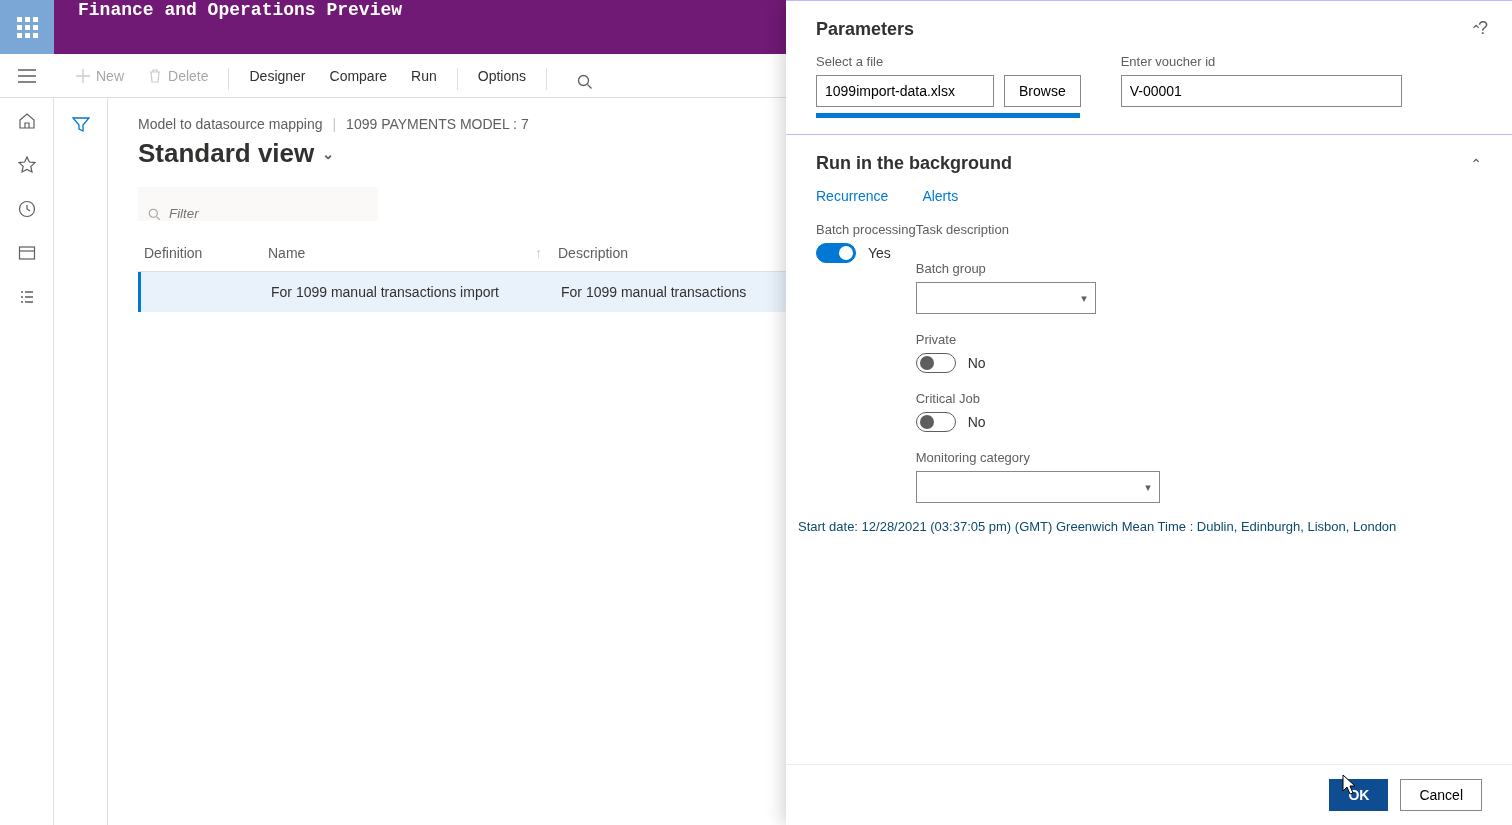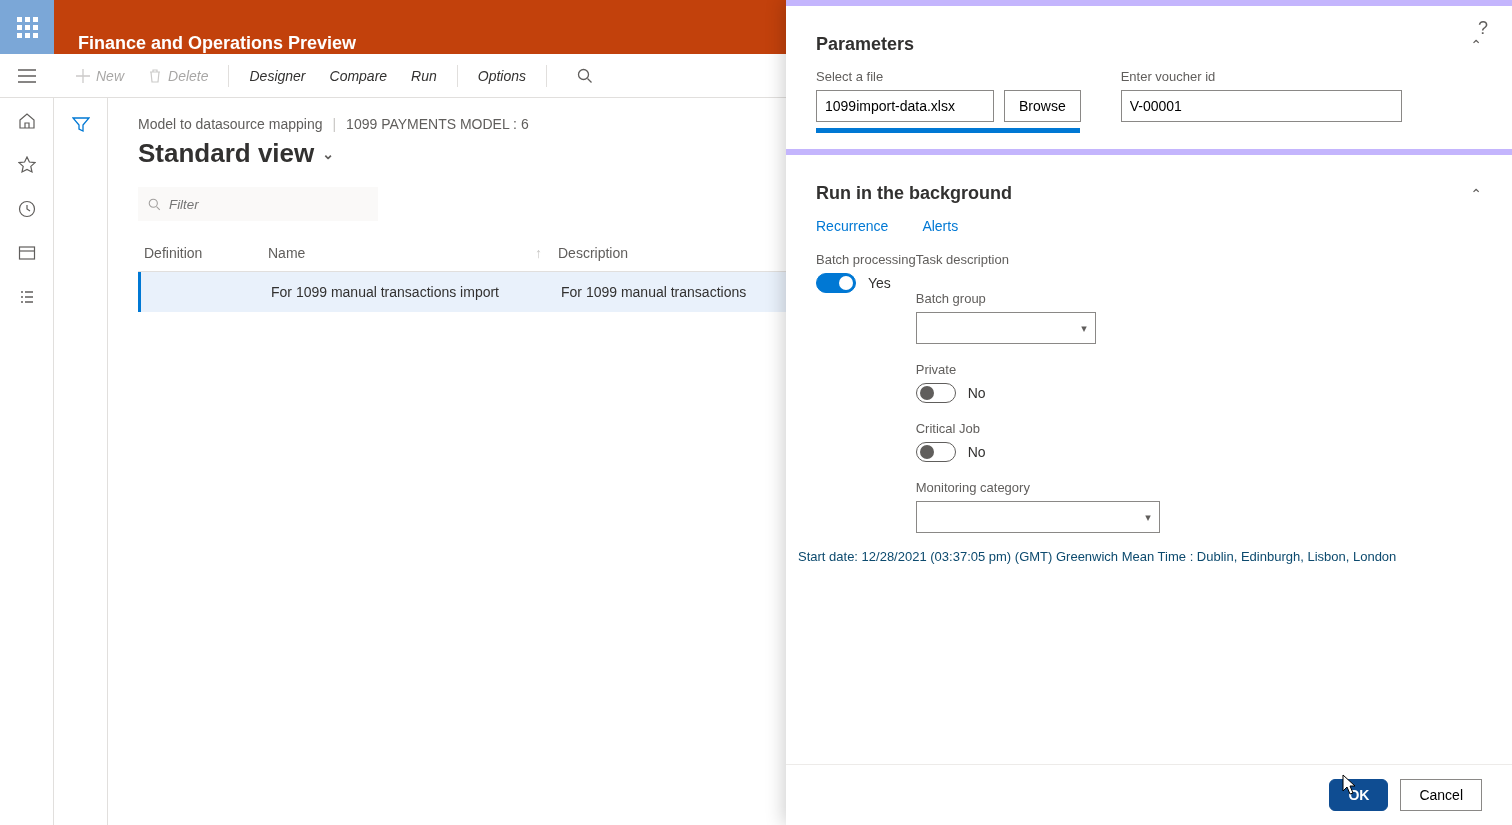--- a/index.html
+++ b/index.html
@@ -1,60 +1,60 @@
 <!DOCTYPE html>
 <html><head>
 <meta charset="utf-8">
 <style>
 * { box-sizing: border-box; margin: 0; padding: 0; }
 body { font-family: "Segoe UI", Arial, sans-serif; font-size: 14px; color: #323130; overflow: hidden; width: 1512px; height: 825px; position: relative; background: #fff; }
 
 
-.topbar { height: 54px; background: #c2410c; display: flex; align-items: flex-end; color: #fff; }
+.topbar { height: 54px; background: #701a75; display: flex; align-items: flex-start; color: #fff; font-family: Liberation Mono, monospace; }
 .waffle { width: 54px; height: 54px; background: #7ba7d7; display: flex; align-items: center; justify-content: center; cursor: pointer; }
 .waffle-grid { display: grid; grid-template-columns: repeat(3, 5px); grid-template-rows: repeat(3, 5px); gap: 3px; }
 .waffle-grid span { background: #fff; width: 5px; height: 5px; }
 .app-title { padding-left: 24px; font-size: 18px; font-weight: 600; }
 
 
 .toolbar { height: 44px; border-bottom: 1px solid #e1dfdd; display: flex; align-items: center; padding-left: 0; }
 .hamb { width: 54px; display:flex; align-items:center; justify-content:center; color:#605e5c; cursor:pointer;}
-.tb-group { display:flex; align-items:center; padding-left:12px; gap: 4px; font-style: italic; }
+.tb-group { display:flex; align-items:flex-end; padding-left:12px; gap: 4px; }
 .tb-btn { display:flex; align-items:center; gap:6px; padding: 6px 10px; color:#605e5c; cursor: default; opacity:0.55;}
 .tb-btn.enabled { color:#323130; opacity:1; cursor:pointer;}
 .tb-sep { width:1px; height:22px; background:#e1dfdd; margin: 0 6px;}
 .search-ico { margin-left: 20px; color:#605e5c; cursor:pointer;}
 
 
 .main { position: absolute; top: 98px; left: 0; right: 0; bottom: 0; display:flex; }
 .side { width: 54px; border-right: 1px solid #e1dfdd; display:flex; flex-direction:column; align-items:center; padding-top: 14px; gap: 26px; color:#605e5c;}
 .side-item { cursor:pointer; }
 .filter-col { width: 54px; border-right: 1px solid #e1dfdd; display:flex; justify-content:center; padding-top:18px; color:#0078d4;}
 .content { flex:1; padding: 18px 30px; overflow:hidden;}
 .crumb { color:#605e5c; font-size:14px; display:flex; gap:10px; align-items:center;}
 .crumb .sep { color:#c8c6c4;}
 .view-title { font-size: 26px; font-weight:600; margin-top:6px; display:flex; align-items:center; gap:8px; color:#323130;}
 .view-title .chev { font-size:14px; color:#605e5c;}
-.filter-box { margin-top: 18px; width: 240px; height:34px; background:#faf9f8; border:none; display:flex; align-items:center; padding:0 10px; color:#a19f9d; font-style: italic; gap:8px;}
+.filter-box { margin-top: 18px; width: 240px; height:34px; background:#faf9f8; border:none; display:flex; align-items:flex-end; padding:0 10px; color:#a19f9d; font-style: italic; gap:8px;}
 .filter-box input { border:0; background:transparent; outline:0; font-style:italic; color:#605e5c; flex:1;}
 .grid { margin-top: 14px; }
 .grid-head { display:flex; border-bottom:1px solid #e1dfdd; padding: 10px 0; color:#605e5c; font-size:14px;}
 .col-def { width:130px; padding-left:6px;}
 .col-name { width:290px; position:relative;}
 .col-desc { flex:1;}
 .sort-arrow { color:#c8c6c4; position:absolute; right:16px; top:0;}
 .grid-row { display:flex; padding: 12px 0; background:#e9f1fb; border-left: 3px solid #0078d4; }
 .grid-row .col-def { padding-left:3px;}
 .grid-row .col-name, .grid-row .col-desc { color:#323130;}
 
 
 .panel { position:absolute; top:0; right:0; width: 726px; height: 825px; background:#fff; box-shadow: -2px 0 18px rgba(0,0,0,0.2); display:flex; flex-direction:column;}
 .panel-head { padding: 28px 30px 22px; font-size: 22px; font-weight:600;}
 .help { position:absolute; top:18px; right:24px; color:#605e5c; font-size:18px; cursor:pointer;}
-.section { border-top:6px solid #c4b5fd; padding: 28px 30px 6px; }
+.section { border-top:1px solid #c4b5fd; padding: 18px 30px 6px; }
 .sect-head { display:flex; justify-content:space-between; align-items:center; cursor:pointer;}
 .sect-title { font-size:18px; font-weight:600;}
 .sect-chev { color:#605e5c;}
 .form-row { display:flex; gap: 40px; margin-top: 14px;}
 .field label { font-size:13px; color:#605e5c; display:block; margin-bottom:6px;}
 .field input.txt, .field .selbox { height:32px; border:1px solid #8a8886; padding: 0 8px; font-size:14px; font-family:inherit; outline:none;}
 .file-row { display:flex; gap:10px; align-items:flex-start;}
 .file-wrap { display:flex; flex-direction:column;}
 .file-wrap input { width: 178px;}
 .progress { height:5px; background:#0078d4; margin-top:6px; width:264px;}
@@ -67,21 +67,21 @@
 .toggle { width:40px; height:20px; border-radius:10px; background:#fff; border:1px solid #605e5c; position:relative; cursor:pointer;}
 .toggle .knob { width:14px; height:14px; border-radius:50%; background:#605e5c; position:absolute; top:2px; left:3px;}
 .toggle.on { background:#0078d4; border-color:#0078d4;}
 .toggle.on .knob { background:#fff; left:22px;}
 .selbox { width: 180px; display:flex; align-items:center; justify-content:space-between; padding-right:6px; cursor:pointer; background:#fff;}
 .selbox .chev { color:#605e5c; font-size:11px;}
 .selbox.wide { width: 244px;}
 .start-note { font-size:13px; color:#0c4a6e; padding: 10px 12px;}
 .footer { border-top:1px solid #edebe9; padding: 14px 30px; display:flex; justify-content:flex-end; gap:12px; margin-top:auto;}
 .btn { height:32px; padding: 0 18px; border:1px solid #8a8886; background:#fff; cursor:pointer; font-size:14px;}
-.btn.primary { background:#0f4d92; border-color:#0f4d92; color:#fff; font-weight:600;border-radius:6px;}
+.btn.primary { background:#0f4d92; border-color:#0f4d92; color:#fff; font-weight:600;}
 .cursor { position:absolute; right: 155px; bottom: 28px; pointer-events:none;}
 
 svg { display:block; }
 </style>
 </head>
 <body>
 
 <div class="topbar">
   <div class="waffle">
     <div class="waffle-grid">
@@ -178,21 +178,21 @@
       <svg width="18" height="18" viewBox="0 0 18 18">
           <path d="M1 2h16l-6 7v6l-4-2V9z" stroke="#0078d4" fill="none" stroke-width="1.3"></path>
         </svg>
     </div>
   </div>
 
   <div class="content">
     <div class="crumb">
       <span>Model to datasource mapping</span>
       <span class="sep">|</span>
-      <span>1099 PAYMENTS MODEL : 6</span>
+      <span>1099 PAYMENTS MODEL : 7</span>
     </div>
     <div class="view-title">
       <span>Standard view</span>
       <span class="chev">⌄</span>
     </div>
     <div class="filter-box">
       <svg width="13" height="13" viewBox="0 0 16 16">
           <circle cx="6.5" cy="6.5" r="5" stroke="#a19f9d" fill="none" stroke-width="1.3"></circle>
           <path d="M10.5 10.5l4 4" stroke="#a19f9d" stroke-width="1.3"></path>
         </svg>

